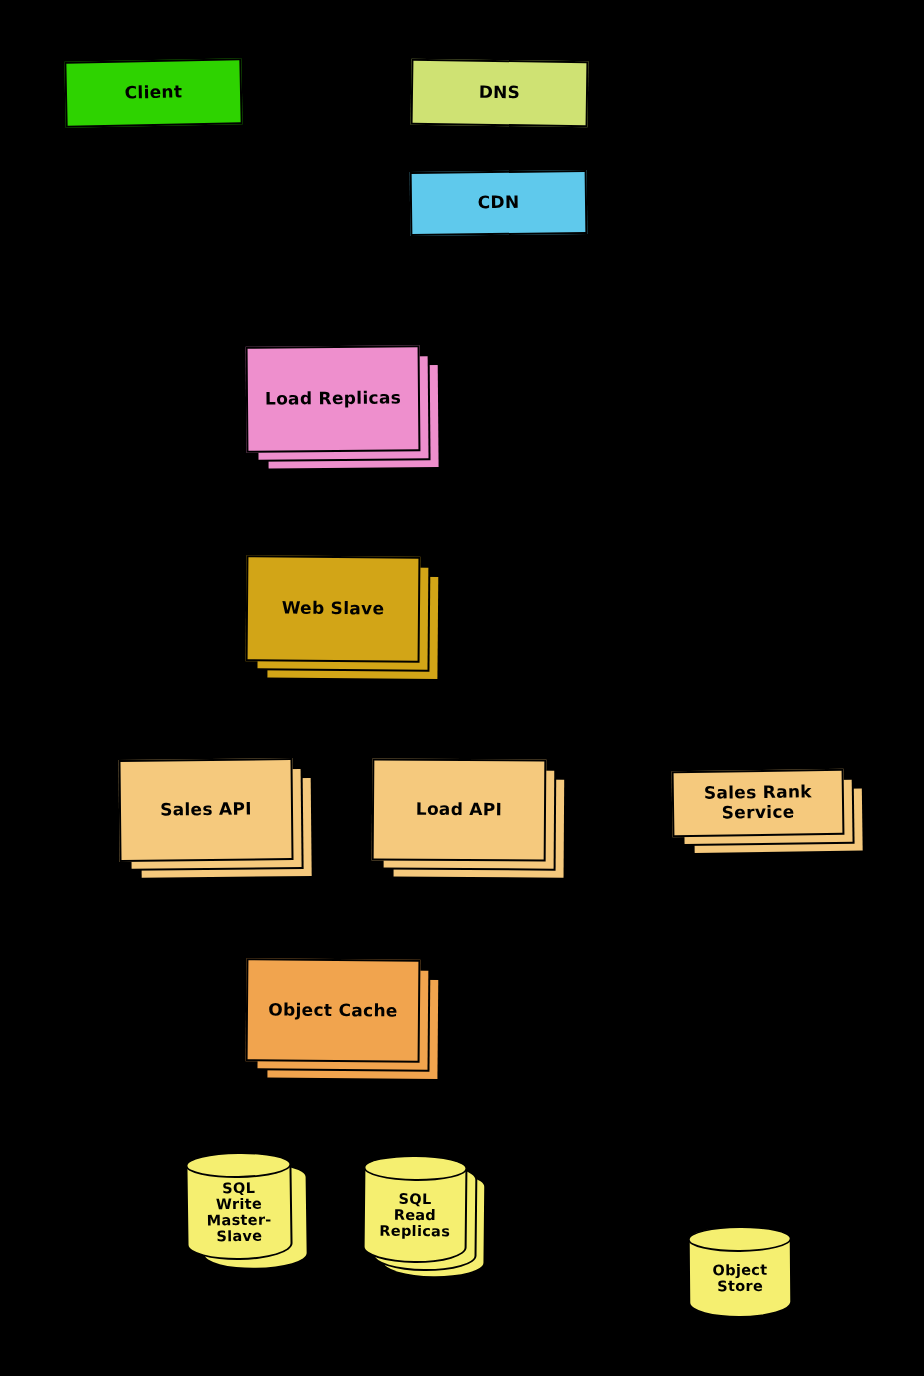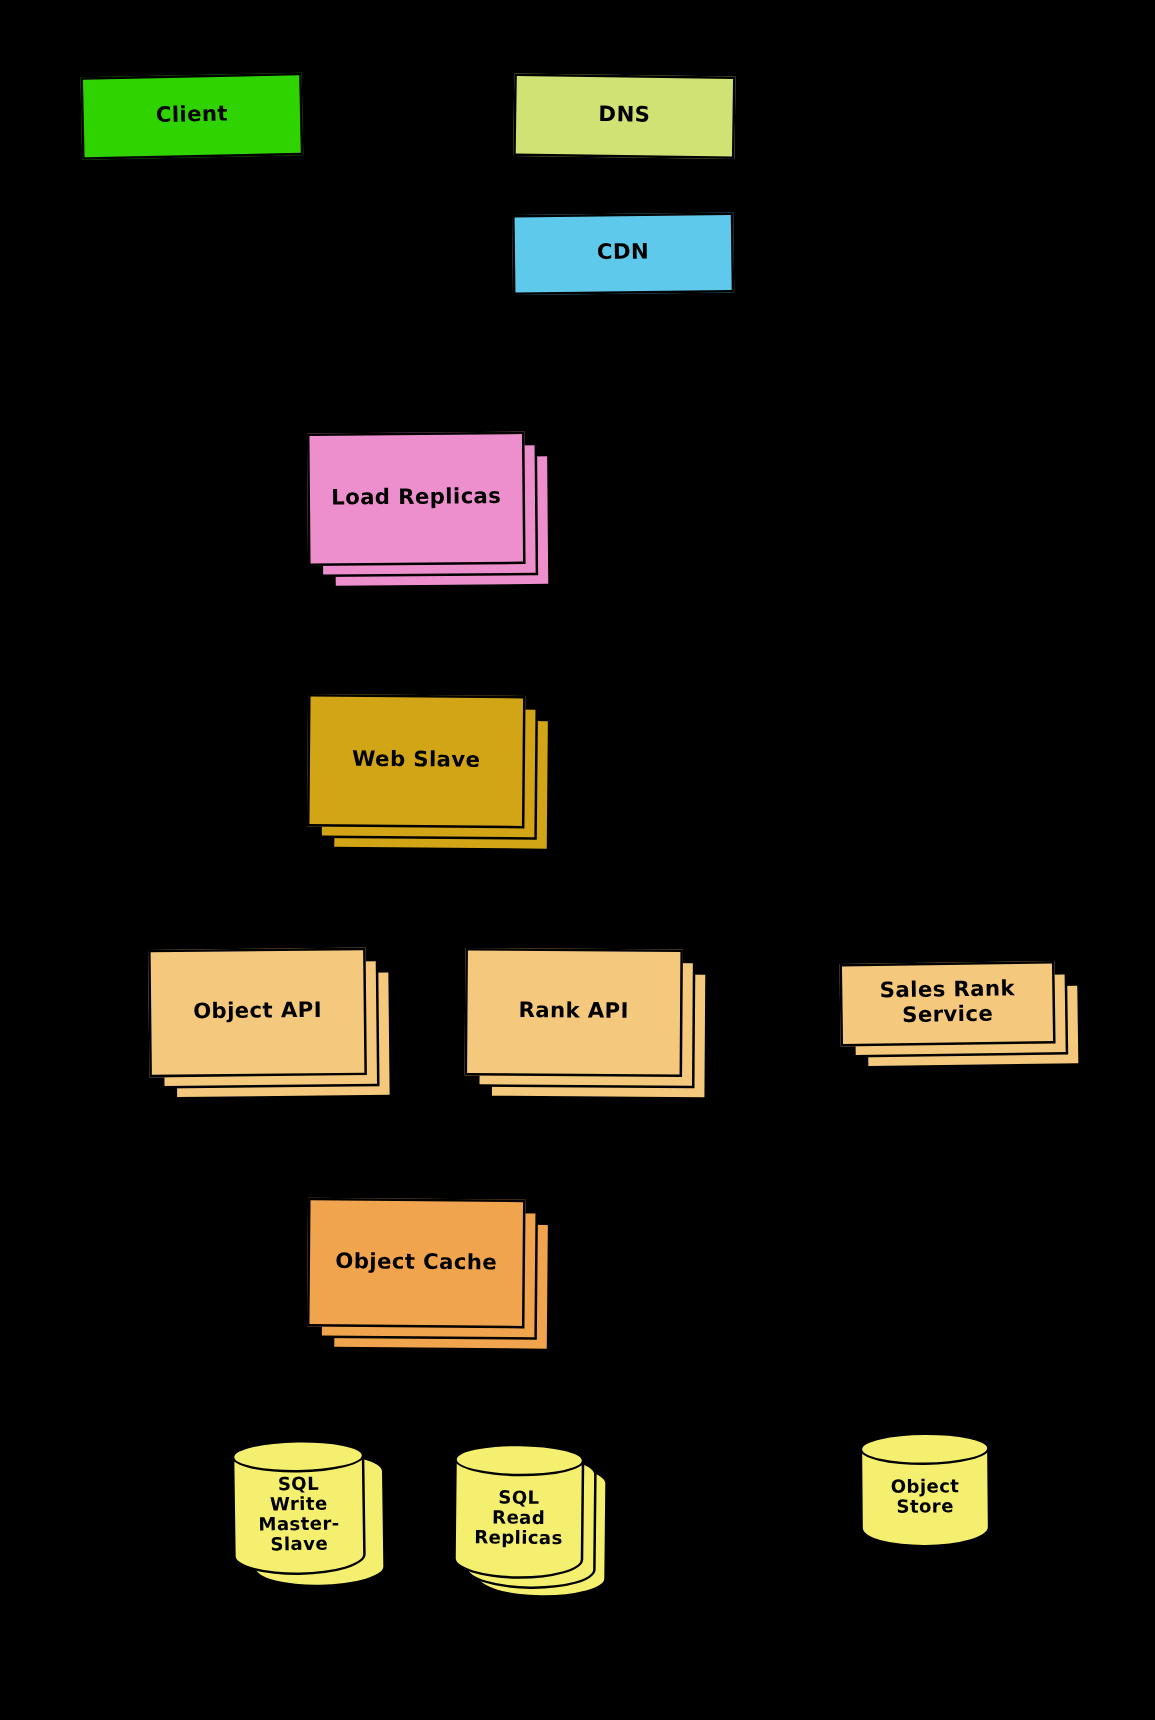--- a/index.html
+++ b/index.html
@@ -84,21 +84,21 @@
   .n-dns           { left: 411px; top: 60px;   width: 177px; height: 66px;  transform: rotate(0.8deg); }
   .n-cdn           { left: 410px; top: 171px;  width: 177px; height: 64px;  transform: rotate(-0.7deg); }
   .n-load-balancer { left: 246px; top: 346px;  width: 174px; height: 106px; transform: rotate(-0.5deg); }
   .n-web-server    { left: 246px; top: 556px;  width: 174px; height: 106px; transform: rotate(0.5deg); }
   .n-sales-api     { left: 119px; top: 759px;  width: 174px; height: 102px; transform: rotate(-0.6deg); }
   .n-read-api      { left: 372px; top: 759px;  width: 174px; height: 102px; transform: rotate(0.4deg); }
   .n-sales-rank    { left: 672px; top: 770px;  width: 172px; height: 66px;  transform: rotate(-0.8deg); }
   .n-memory-cache  { left: 246px; top: 959px;  width: 174px; height: 103px; transform: rotate(0.5deg); }
   .n-sql-write     { left: 186px; top: 1152px; width: 106px; height: 108px; transform: rotate(-0.8deg); }
   .n-sql-read      { left: 363px; top: 1155px; width: 104px; height: 108px; transform: rotate(0.6deg); }
-  .n-object-store  { left: 688px; top: 1146px; width: 104px; height: 92px;  transform: rotate(-0.5deg); }
+  .n-object-store  { left: 688px; top: 1226px; width: 104px; height: 92px;  transform: rotate(-0.5deg); }
 </style>
 </head>
 <body>
 
 <div class="canvas">
 
   <div class="node n-client" style="--fill: #2ed300;">
     <span class="label">Client</span>
   </div>
 
@@ -112,25 +112,25 @@
 
   <div class="node stack3 n-load-balancer" style="--fill: #ee8fcd;">
     <span class="label">Load Replicas</span>
   </div>
 
   <div class="node stack3 n-web-server" style="--fill: #d2a517;">
     <span class="label">Web Slave</span>
   </div>
 
   <div class="node stack3 n-sales-api" style="--fill: #f5c97d;">
-    <span class="label">Object API</span>
+    <span class="label">Sales API</span>
   </div>
 
   <div class="node stack3 n-read-api" style="--fill: #f5c97d;">
-    <span class="label">Rank API</span>
+    <span class="label">Load API</span>
   </div>
 
   <div class="node stack3 n-sales-rank" style="--fill: #f5c97d;">
     <span class="label">Sales Rank
 Service</span>
   </div>
 
   <div class="node stack3 n-memory-cache" style="--fill: #f1a44e;">
     <span class="label">Object Cache</span>
   </div>

